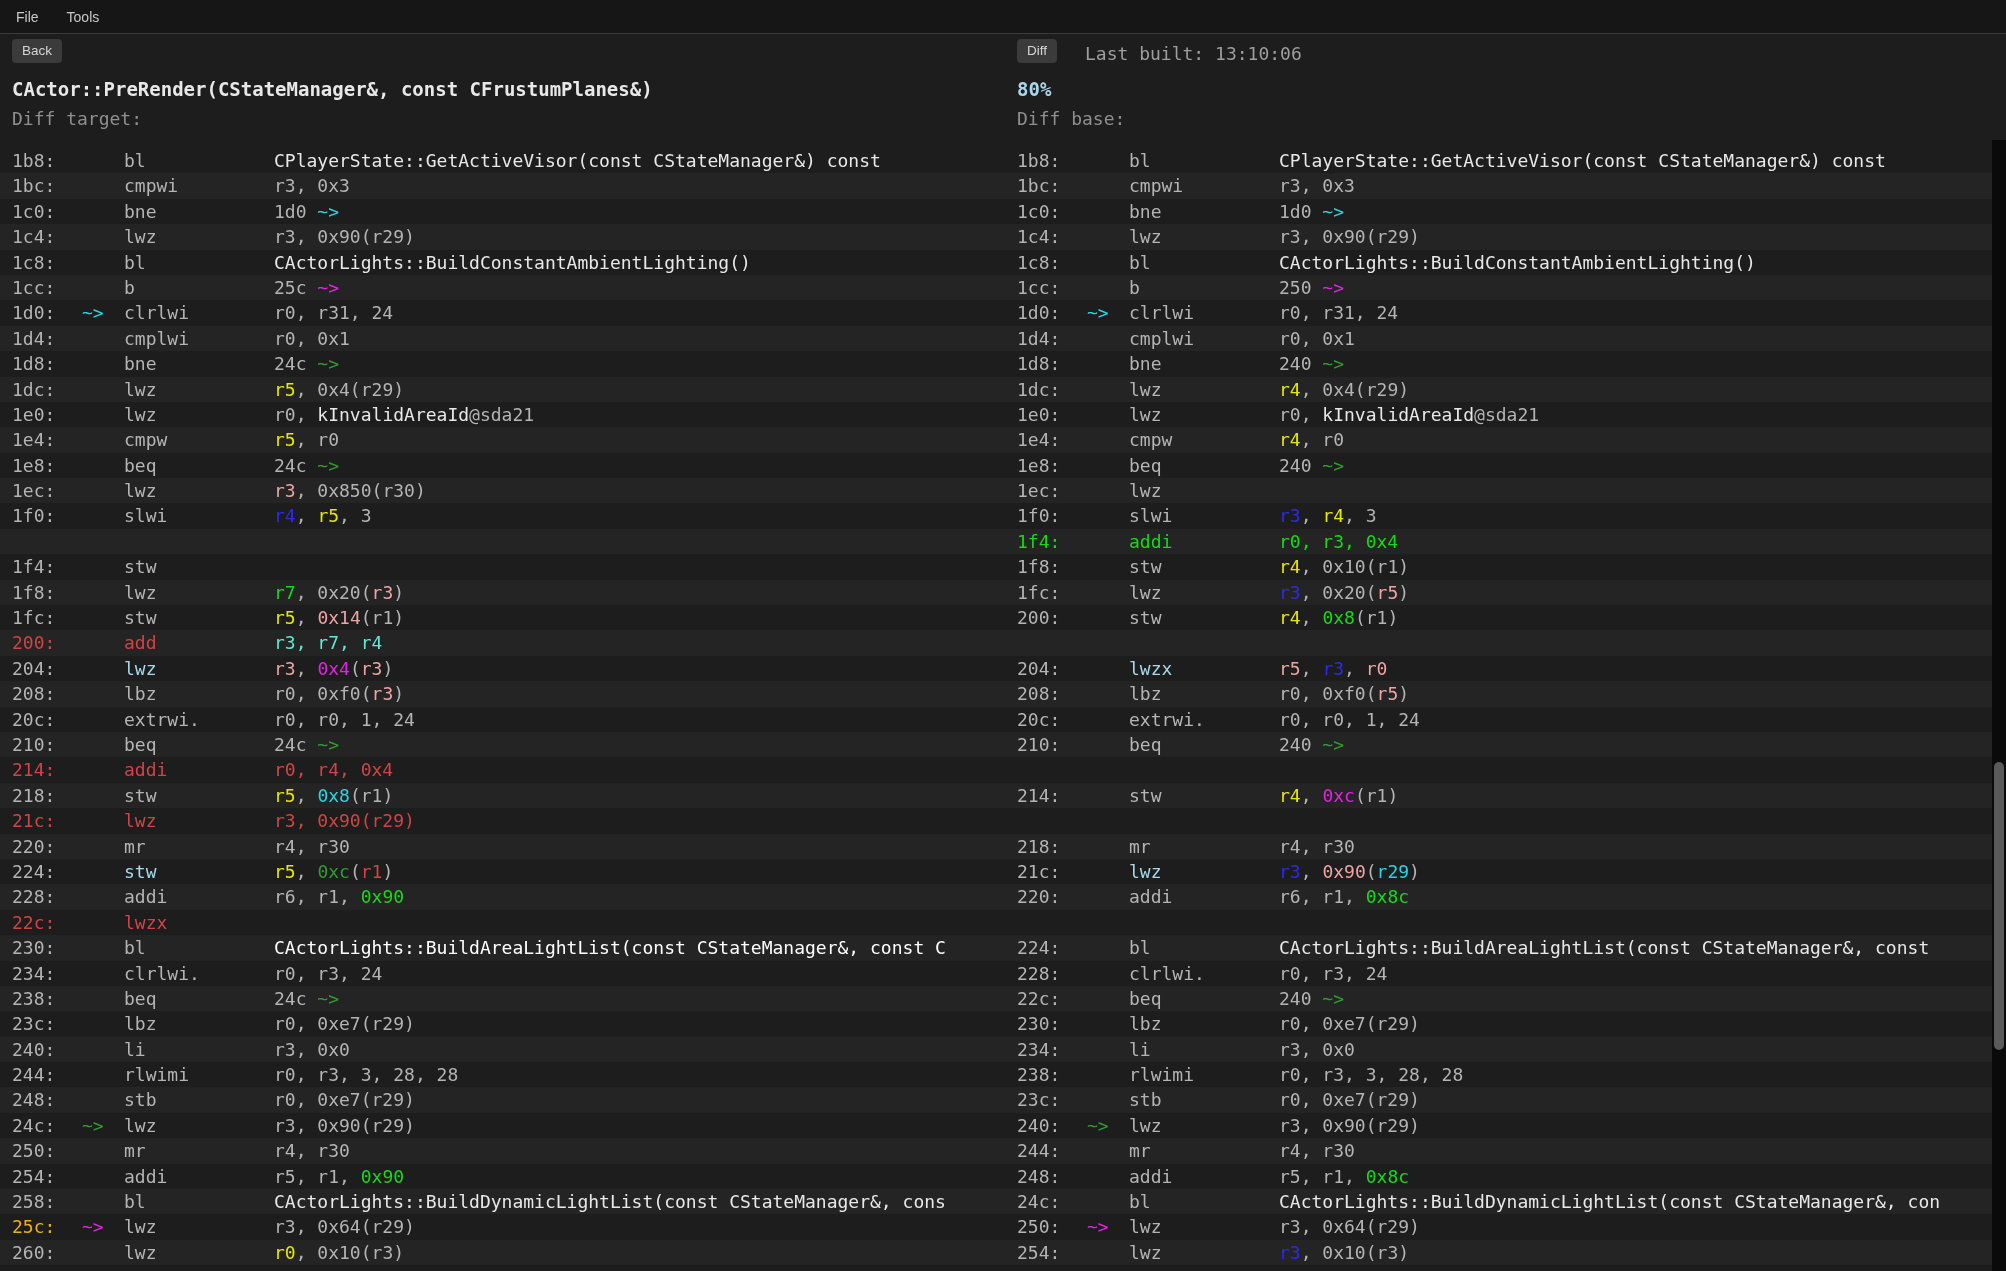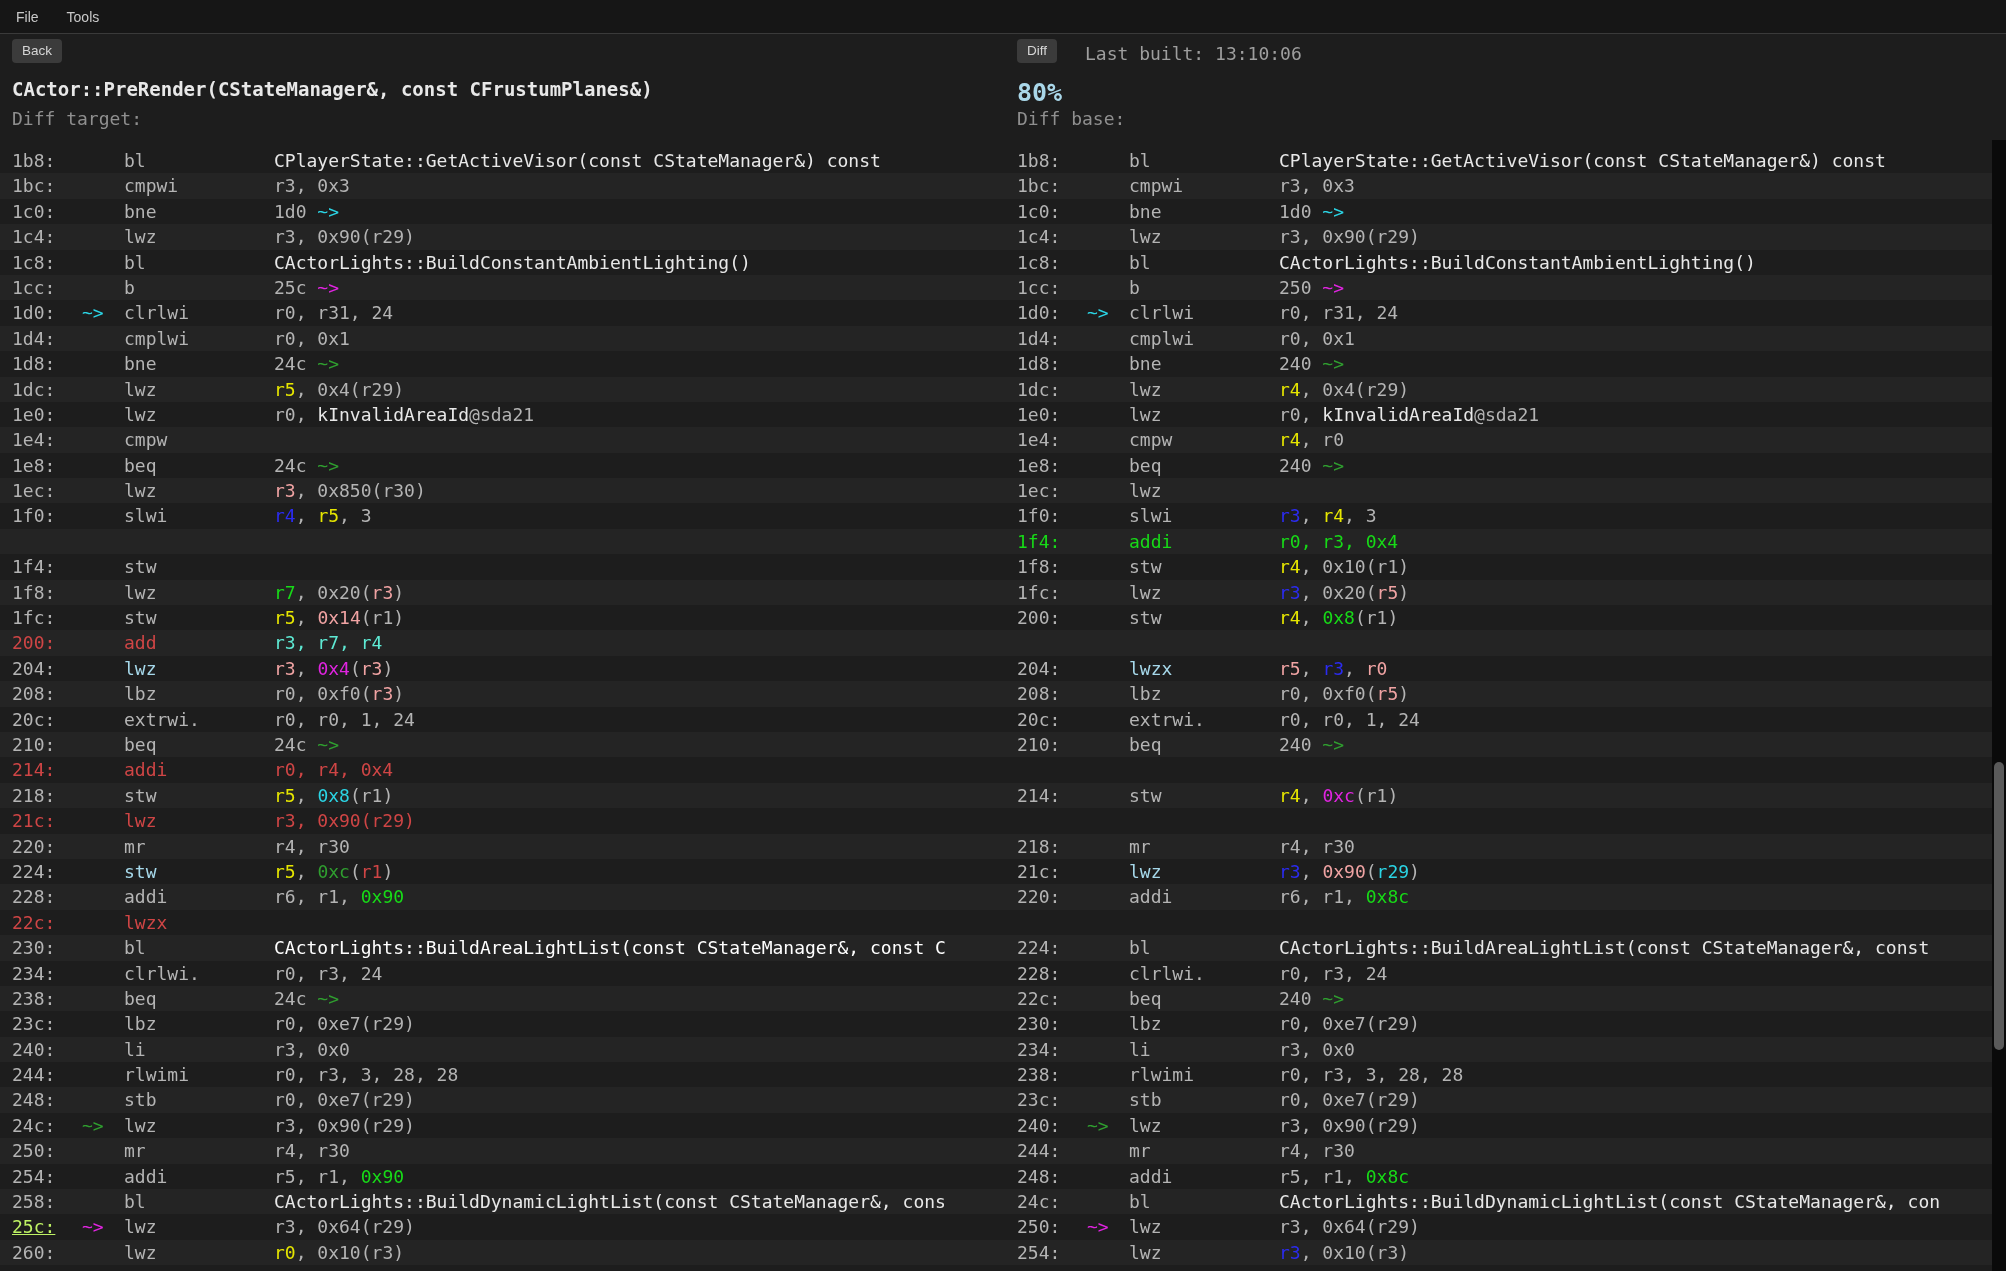--- a/index.html
+++ b/index.html
@@ -20,21 +20,21 @@
          border-radius:4px; padding:4px 10px; font-family:"Liberation Sans", sans-serif;
          font-size:13.5px; line-height:16px; cursor:pointer; }
   .pane .btn { left:12px; }
   .pane-right .btn { left:14px; }
 
   .sym-title { position:absolute; top:44px; left:12px; font-size:19px; font-weight:bold;
                color:#e8e8e8; white-space:pre; }
   .diff-label { position:absolute; top:74px; left:12px; font-size:18px; color:#8f8f8f; }
   .pane-right .diff-label { left:14px; }
   .last-built { position:absolute; top:9px; left:82px; font-size:18px; color:#9e9e9e; }
-  .match-percent { position:absolute; top:44px; left:14px; font-size:25px; font-weight:bold;
+  .match-percent { position:absolute; top:44px; left:14px; font-size:19px; font-weight:bold;
                    color:#a9d7e9; }
 
   .rows { position:relative; }
   .row { display:flex; height:25.4px; line-height:25.4px; font-size:18px; color:#b4b4b4;
          white-space:pre; }
   .row.alt { background:#242424; }
   .pane .row { padding-left:12px; }
   .pane-right .row { padding-left:14px; }
   .c-addr { width:70px; flex:0 0 70px; }
   .c-arrow { width:42px; flex:0 0 42px; }
@@ -67,21 +67,21 @@
         <div class="row alt"><span class="c-addr" style="color: rgb(180, 180, 180);">1bc:</span><span class="c-arrow"></span><span class="c-mnem" style="color: rgb(180, 180, 180);">cmpwi</span><span class="c-ops"><span class="" style="color: rgb(180, 180, 180);">r3, 0x3</span></span></div>
         <div class="row"><span class="c-addr" style="color: rgb(180, 180, 180);">1c0:</span><span class="c-arrow"></span><span class="c-mnem" style="color: rgb(180, 180, 180);">bne</span><span class="c-ops"><span class="" style="color: rgb(180, 180, 180);">1d0 </span><span class="" style="color: rgb(43, 212, 228);">~&gt;</span></span></div>
         <div class="row alt"><span class="c-addr" style="color: rgb(180, 180, 180);">1c4:</span><span class="c-arrow"></span><span class="c-mnem" style="color: rgb(180, 180, 180);">lwz</span><span class="c-ops"><span class="" style="color: rgb(180, 180, 180);">r3, 0x90(r29)</span></span></div>
         <div class="row"><span class="c-addr" style="color: rgb(180, 180, 180);">1c8:</span><span class="c-arrow"></span><span class="c-mnem" style="color: rgb(180, 180, 180);">bl</span><span class="c-ops"><span class="" style="color: rgb(232, 232, 232);">CActorLights::BuildConstantAmbientLighting()</span></span></div>
         <div class="row alt"><span class="c-addr" style="color: rgb(180, 180, 180);">1cc:</span><span class="c-arrow"></span><span class="c-mnem" style="color: rgb(180, 180, 180);">b</span><span class="c-ops"><span class="" style="color: rgb(180, 180, 180);">25c </span><span class="" style="color: rgb(224, 36, 224);">~&gt;</span></span></div>
         <div class="row"><span class="c-addr" style="color: rgb(180, 180, 180);">1d0:</span><span class="c-arrow" style="color: rgb(43, 212, 228);">~&gt;</span><span class="c-mnem" style="color: rgb(180, 180, 180);">clrlwi</span><span class="c-ops"><span class="" style="color: rgb(180, 180, 180);">r0, r31, 24</span></span></div>
         <div class="row alt"><span class="c-addr" style="color: rgb(180, 180, 180);">1d4:</span><span class="c-arrow"></span><span class="c-mnem" style="color: rgb(180, 180, 180);">cmplwi</span><span class="c-ops"><span class="" style="color: rgb(180, 180, 180);">r0, 0x1</span></span></div>
         <div class="row"><span class="c-addr" style="color: rgb(180, 180, 180);">1d8:</span><span class="c-arrow"></span><span class="c-mnem" style="color: rgb(180, 180, 180);">bne</span><span class="c-ops"><span class="" style="color: rgb(180, 180, 180);">24c </span><span class="" style="color: rgb(47, 158, 47);">~&gt;</span></span></div>
         <div class="row alt"><span class="c-addr" style="color: rgb(180, 180, 180);">1dc:</span><span class="c-arrow"></span><span class="c-mnem" style="color: rgb(180, 180, 180);">lwz</span><span class="c-ops"><span class="" style="color: rgb(230, 230, 0);">r5</span><span class="" style="color: rgb(180, 180, 180);">, 0x4(r29)</span></span></div>
         <div class="row"><span class="c-addr" style="color: rgb(180, 180, 180);">1e0:</span><span class="c-arrow"></span><span class="c-mnem" style="color: rgb(180, 180, 180);">lwz</span><span class="c-ops"><span class="" style="color: rgb(180, 180, 180);">r0, </span><span class="" style="color: rgb(232, 232, 232);">kInvalidAreaId</span><span class="" style="color: rgb(180, 180, 180);">@sda21</span></span></div>
-        <div class="row alt"><span class="c-addr" style="color: rgb(180, 180, 180);">1e4:</span><span class="c-arrow"></span><span class="c-mnem" style="color: rgb(180, 180, 180);">cmpw</span></div>
+        <div class="row alt"><span class="c-addr" style="color: rgb(180, 180, 180);">1e4:</span><span class="c-arrow"></span><span class="c-mnem" style="color: rgb(180, 180, 180);">cmpw</span><span class="c-ops"><span class="" style="color: rgb(230, 230, 0);">r5</span><span class="" style="color: rgb(180, 180, 180);">, r0</span></span></div>
         <div class="row"><span class="c-addr" style="color: rgb(180, 180, 180);">1e8:</span><span class="c-arrow"></span><span class="c-mnem" style="color: rgb(180, 180, 180);">beq</span><span class="c-ops"><span class="" style="color: rgb(180, 180, 180);">24c </span><span class="" style="color: rgb(47, 158, 47);">~&gt;</span></span></div>
         <div class="row alt"><span class="c-addr" style="color: rgb(180, 180, 180);">1ec:</span><span class="c-arrow"></span><span class="c-mnem" style="color: rgb(180, 180, 180);">lwz</span><span class="c-ops"><span class="" style="color: rgb(240, 163, 163);">r3</span><span class="" style="color: rgb(180, 180, 180);">, 0x850(r30)</span></span></div>
         <div class="row"><span class="c-addr" style="color: rgb(180, 180, 180);">1f0:</span><span class="c-arrow"></span><span class="c-mnem" style="color: rgb(180, 180, 180);">slwi</span><span class="c-ops"><span class="" style="color: rgb(43, 43, 240);">r4</span><span class="" style="color: rgb(180, 180, 180);">, </span><span class="" style="color: rgb(230, 230, 0);">r5</span><span class="" style="color: rgb(180, 180, 180);">, 3</span></span></div>
         <div class="row alt"></div>
         <div class="row"><span class="c-addr" style="color: rgb(180, 180, 180);">1f4:</span><span class="c-arrow"></span><span class="c-mnem" style="color: rgb(180, 180, 180);">stw</span></div>
         <div class="row alt"><span class="c-addr" style="color: rgb(180, 180, 180);">1f8:</span><span class="c-arrow"></span><span class="c-mnem" style="color: rgb(180, 180, 180);">lwz</span><span class="c-ops"><span class="" style="color: rgb(23, 218, 23);">r7</span><span class="" style="color: rgb(180, 180, 180);">, 0x20(</span><span class="" style="color: rgb(240, 163, 163);">r3</span><span class="" style="color: rgb(180, 180, 180);">)</span></span></div>
         <div class="row"><span class="c-addr" style="color: rgb(180, 180, 180);">1fc:</span><span class="c-arrow"></span><span class="c-mnem" style="color: rgb(180, 180, 180);">stw</span><span class="c-ops"><span class="" style="color: rgb(230, 230, 0);">r5</span><span class="" style="color: rgb(180, 180, 180);">, </span><span class="" style="color: rgb(240, 163, 163);">0x14</span><span class="" style="color: rgb(180, 180, 180);">(r1)</span></span></div>
         <div class="row alt"><span class="c-addr" style="color: rgb(207, 69, 69);">200:</span><span class="c-arrow"></span><span class="c-mnem" style="color: rgb(207, 69, 69);">add</span><span class="c-ops"><span class="" style="color: #5eead4;">r3, r7, r4</span></span></div>
         <div class="row"><span class="c-addr" style="color: rgb(180, 180, 180);">204:</span><span class="c-arrow"></span><span class="c-mnem" style="color: rgb(166, 216, 234);">lwz</span><span class="c-ops"><span class="" style="color: rgb(240, 163, 163);">r3</span><span class="" style="color: rgb(180, 180, 180);">, </span><span class="" style="color: rgb(224, 36, 224);">0x4</span><span class="" style="color: rgb(180, 180, 180);">(</span><span class="" style="color: rgb(240, 163, 163);">r3</span><span class="" style="color: rgb(180, 180, 180);">)</span></span></div>
         <div class="row alt"><span class="c-addr" style="color: rgb(180, 180, 180);">208:</span><span class="c-arrow"></span><span class="c-mnem" style="color: rgb(180, 180, 180);">lbz</span><span class="c-ops"><span class="" style="color: rgb(180, 180, 180);">r0, 0xf0(</span><span class="" style="color: rgb(240, 163, 163);">r3</span><span class="" style="color: rgb(180, 180, 180);">)</span></span></div>
@@ -98,21 +98,21 @@
         <div class="row"><span class="c-addr" style="color: rgb(180, 180, 180);">234:</span><span class="c-arrow"></span><span class="c-mnem" style="color: rgb(180, 180, 180);">clrlwi.</span><span class="c-ops"><span class="" style="color: rgb(180, 180, 180);">r0, r3, 24</span></span></div>
         <div class="row alt"><span class="c-addr" style="color: rgb(180, 180, 180);">238:</span><span class="c-arrow"></span><span class="c-mnem" style="color: rgb(180, 180, 180);">beq</span><span class="c-ops"><span class="" style="color: rgb(180, 180, 180);">24c </span><span class="" style="color: rgb(47, 158, 47);">~&gt;</span></span></div>
         <div class="row"><span class="c-addr" style="color: rgb(180, 180, 180);">23c:</span><span class="c-arrow"></span><span class="c-mnem" style="color: rgb(180, 180, 180);">lbz</span><span class="c-ops"><span class="" style="color: rgb(180, 180, 180);">r0, 0xe7(r29)</span></span></div>
         <div class="row alt"><span class="c-addr" style="color: rgb(180, 180, 180);">240:</span><span class="c-arrow"></span><span class="c-mnem" style="color: rgb(180, 180, 180);">li</span><span class="c-ops"><span class="" style="color: rgb(180, 180, 180);">r3, 0x0</span></span></div>
         <div class="row"><span class="c-addr" style="color: rgb(180, 180, 180);">244:</span><span class="c-arrow"></span><span class="c-mnem" style="color: rgb(180, 180, 180);">rlwimi</span><span class="c-ops"><span class="" style="color: rgb(180, 180, 180);">r0, r3, 3, 28, 28</span></span></div>
         <div class="row alt"><span class="c-addr" style="color: rgb(180, 180, 180);">248:</span><span class="c-arrow"></span><span class="c-mnem" style="color: rgb(180, 180, 180);">stb</span><span class="c-ops"><span class="" style="color: rgb(180, 180, 180);">r0, 0xe7(r29)</span></span></div>
         <div class="row"><span class="c-addr" style="color: rgb(180, 180, 180);">24c:</span><span class="c-arrow" style="color: rgb(47, 158, 47);">~&gt;</span><span class="c-mnem" style="color: rgb(180, 180, 180);">lwz</span><span class="c-ops"><span class="" style="color: rgb(180, 180, 180);">r3, 0x90(r29)</span></span></div>
         <div class="row alt"><span class="c-addr" style="color: rgb(180, 180, 180);">250:</span><span class="c-arrow"></span><span class="c-mnem" style="color: rgb(180, 180, 180);">mr</span><span class="c-ops"><span class="" style="color: rgb(180, 180, 180);">r4, r30</span></span></div>
         <div class="row"><span class="c-addr" style="color: rgb(180, 180, 180);">254:</span><span class="c-arrow"></span><span class="c-mnem" style="color: rgb(180, 180, 180);">addi</span><span class="c-ops"><span class="" style="color: rgb(180, 180, 180);">r5, r1, </span><span class="" style="color: rgb(23, 218, 23);">0x90</span></span></div>
         <div class="row alt"><span class="c-addr" style="color: rgb(180, 180, 180);">258:</span><span class="c-arrow"></span><span class="c-mnem" style="color: rgb(180, 180, 180);">bl</span><span class="c-ops"><span class="" style="color: rgb(232, 232, 232);">CActorLights::BuildDynamicLightList(const CStateManager&amp;, cons</span></span></div>
-        <div class="row"><span class="c-addr" style="color: #bef264; text-decoration: underline;">25c:</span><span class="c-arrow" style="color: rgb(224, 36, 224);">~&gt;</span><span class="c-mnem" style="color: rgb(180, 180, 180);">lwz</span><span class="c-ops"><span class="" style="color: rgb(180, 180, 180);">r3, 0x64(r29)</span></span></div>
+        <div class="row"><span class="c-addr" style="color: #eab308;">25c:</span><span class="c-arrow" style="color: rgb(224, 36, 224);">~&gt;</span><span class="c-mnem" style="color: rgb(180, 180, 180);">lwz</span><span class="c-ops"><span class="" style="color: rgb(180, 180, 180);">r3, 0x64(r29)</span></span></div>
         <div class="row alt"><span class="c-addr" style="color: rgb(180, 180, 180);">260:</span><span class="c-arrow"></span><span class="c-mnem" style="color: rgb(180, 180, 180);">lwz</span><span class="c-ops"><span class="" style="color: rgb(230, 230, 0);">r0</span><span class="" style="color: rgb(180, 180, 180);">, 0x10(r3)</span></span></div>
       </div>
   </div>
 
   <div class="pane pane-right">
     <div class="pane-header">
       <button class="btn">Diff</button>
       <span class="last-built">Last built: 13:10:06</span>
       <div class="match-percent">80%</div>
       <div class="diff-label">Diff base:</div>

